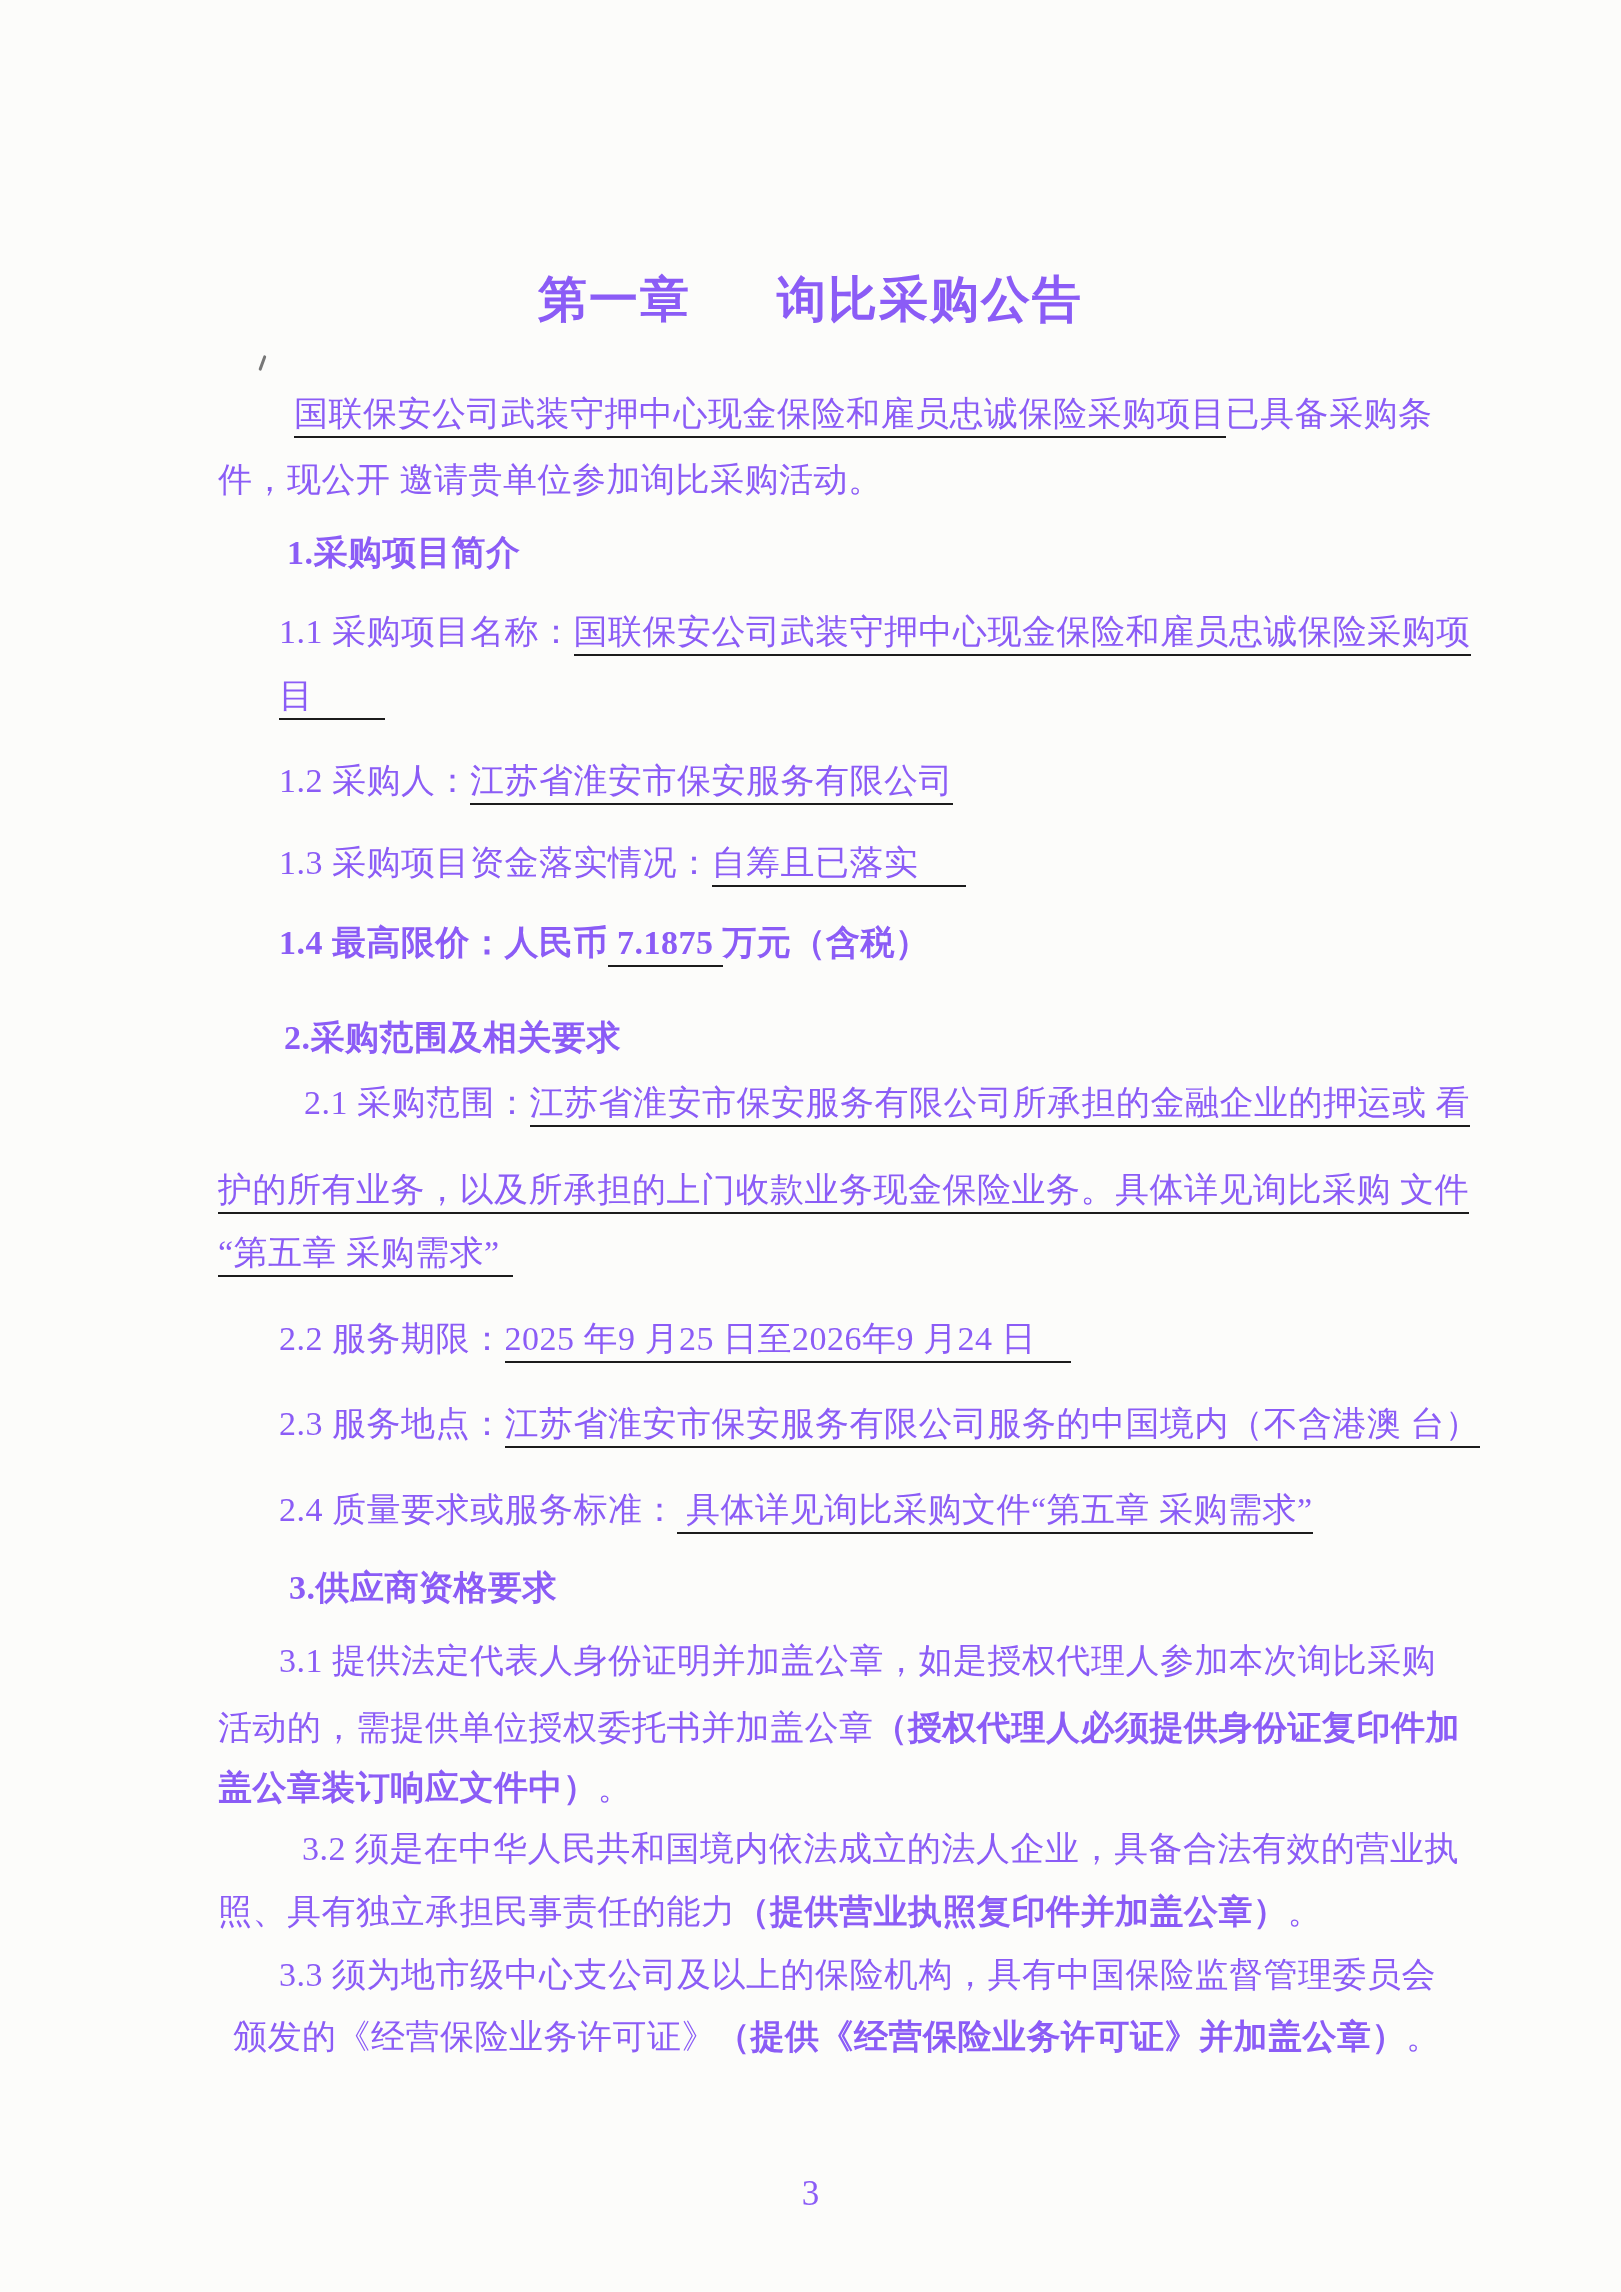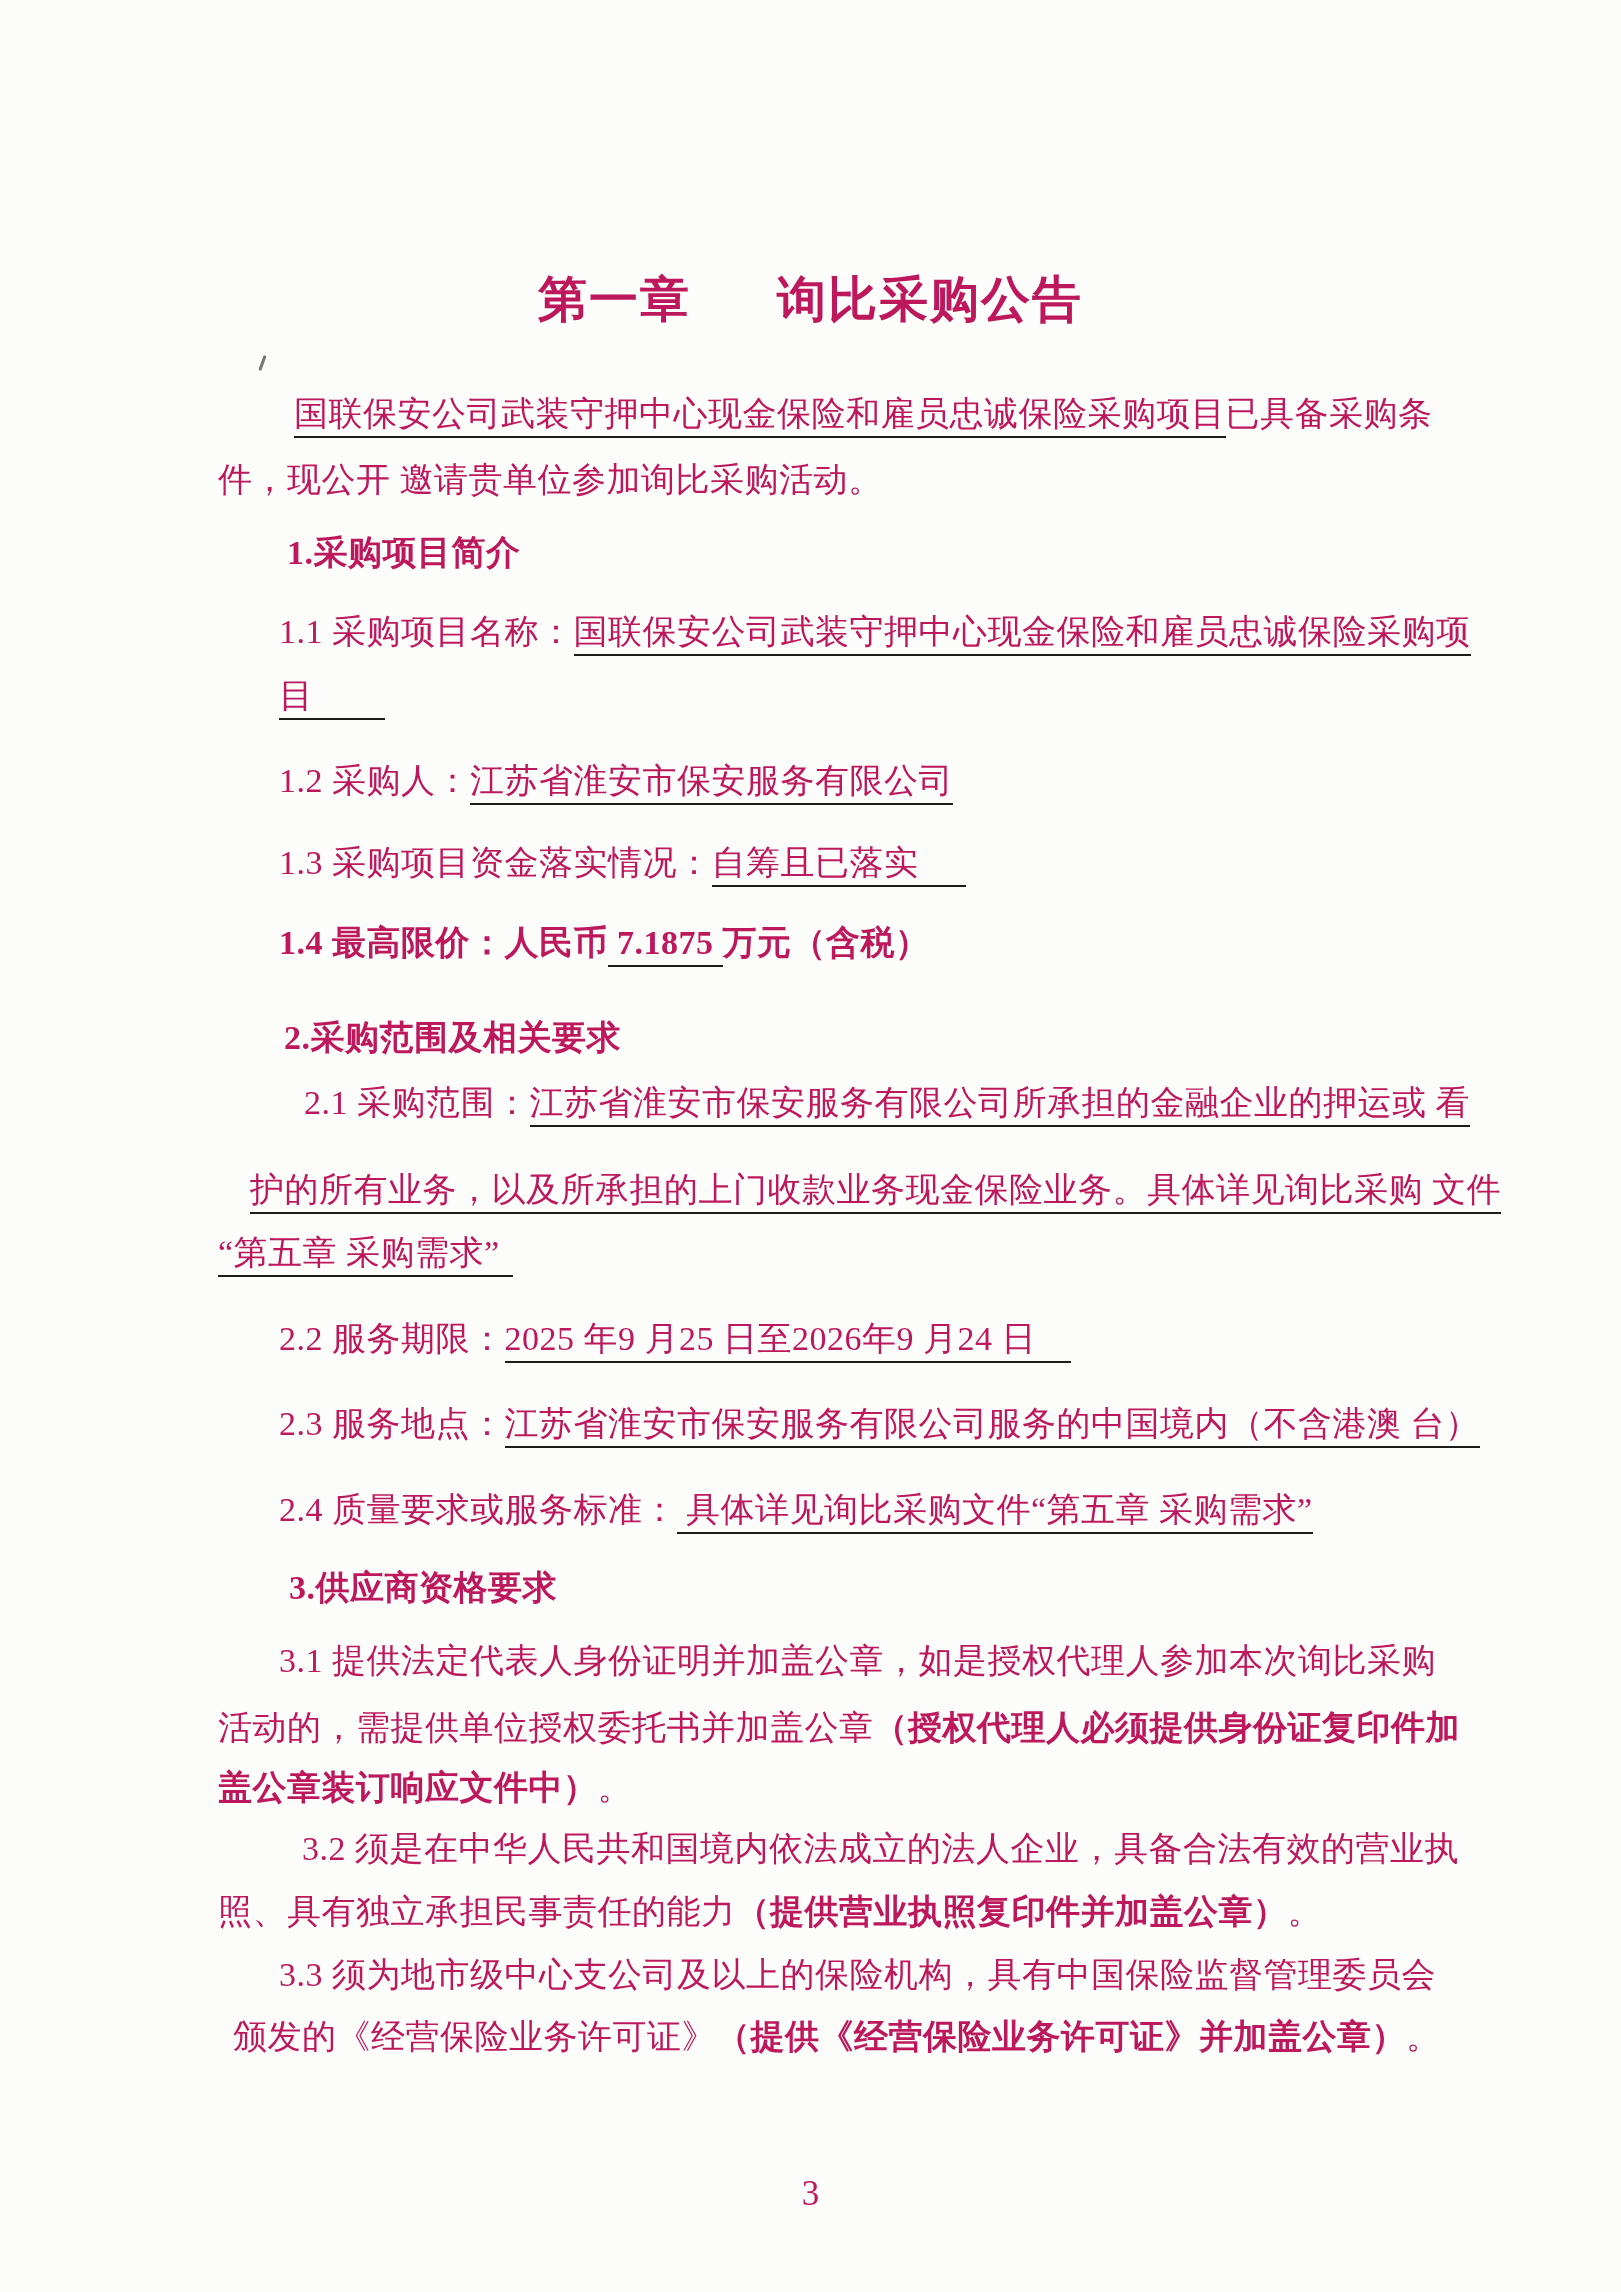--- a/index.html
+++ b/index.html
@@ -2,21 +2,21 @@
 <html><head>
 <meta charset="utf-8">
 <style>
   html,body{margin:0;padding:0;background:#d9d9d9;}
   .page{
     position:relative;
     width:1621px;height:2293px;
     margin:0 auto;
     background:#fcfcfa;
     font-family:"Liberation Serif",serif;
-    color:#be185d;
+    color:#8b5cf6;
     overflow:hidden;
   }
   .ln{
     position:absolute;
     white-space:pre;
     font-size:34px;
     line-height:51px;
     letter-spacing:0.5px;
     text-align:right;
   }
@@ -55,21 +55,21 @@
 
   <div class="ln" style="top:755px;left:279px;"><span>1.2 采购人：</span><span class="u">江苏省淮安市保安服务有限公司</span></div>
 
   <div class="ln" style="top:837px;left:279px;"><span>1.3 采购项目资金落实情况：</span><span class="u" style="padding-right:47px;">自筹且已落实</span></div>
 
   <div class="ln b" style="top:917px;left:279px;"><span>1.4 最高限价：人民币</span><span class="u"> 7.1875 </span><span>万元（含税）</span></div>
 
   <div class="ln b" style="top:1012px;left:284px;">2.采购范围及相关要求</div>
 
   <div class="ln" style="top:1077px;left:279px;margin-left:25px;"><span>2.1 采购范围：</span><span class="u">江苏省淮安市保安服务有限公司所承担的金融企业的押运或 看</span></div>
-  <div class="ln" style="top:1164px;left:218px;margin-left:32px;"><span class="u">护的所有业务，以及所承担的上门收款业务现金保险业务。具体详见询比采购 文件</span></div>
+  <div class="ln" style="top:1164px;left:218px;"><span class="u">护的所有业务，以及所承担的上门收款业务现金保险业务。具体详见询比采购 文件</span></div>
   <div class="ln" style="top:1227px;left:218px;"><span class="u" style="padding-right:13.7px;margin-top:15px;">“第五章 采购需求”</span></div>
 
   <div class="ln" style="top:1313px;left:279px;"><span>2.2 服务期限：</span><span class="u" style="padding-right:35px;">2025 年9 月25 日至2026年9 月24 日</span></div>
 
   <div class="ln" style="top:1398px;left:279px;"><span>2.3 服务地点：</span><span class="u">江苏省淮安市保安服务有限公司服务的中国境内（不含港澳 台）</span></div>
 
   <div class="ln" style="top:1484px;left:279px;"><span>2.4 质量要求或服务标准：</span><span class="u"> 具体详见询比采购文件“第五章 采购需求”</span></div>
 
   <div class="ln b" style="top:1562px;left:289px;">3.供应商资格要求</div>
 

